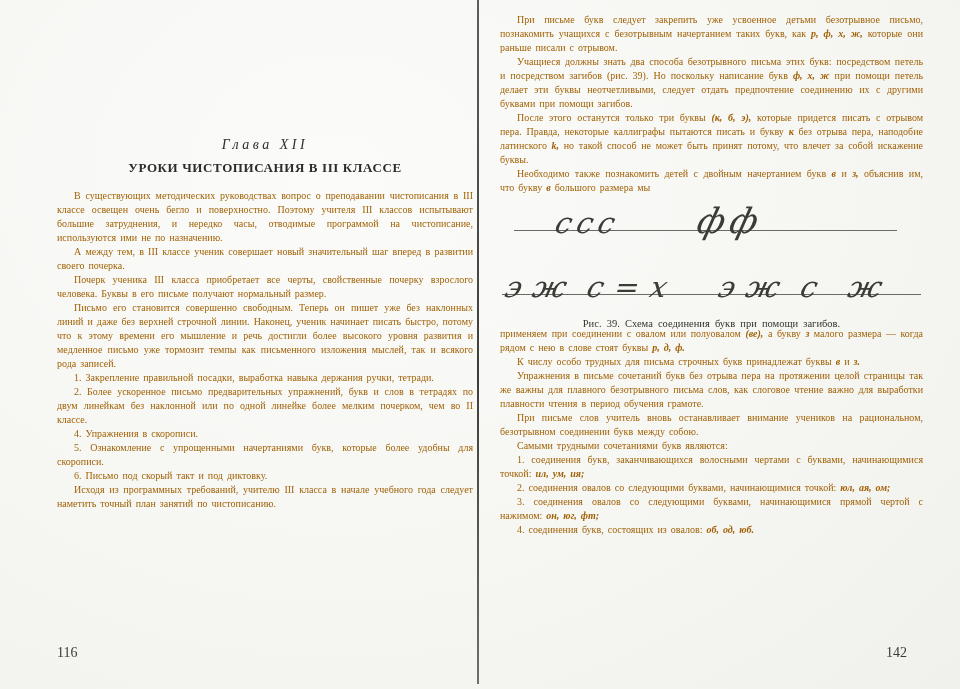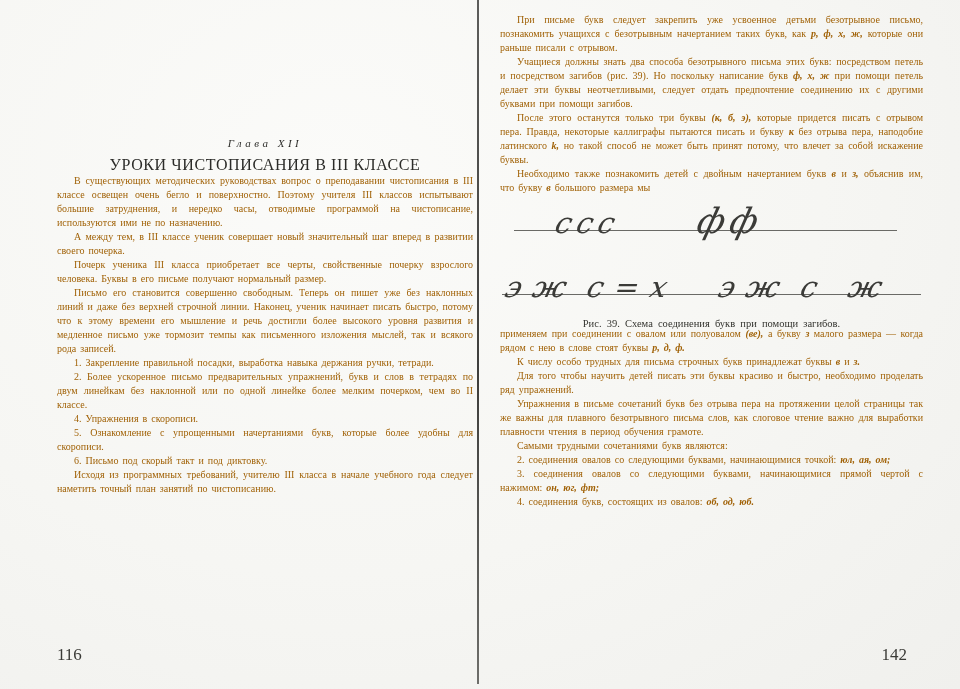--- a/index.html
+++ b/index.html
@@ -15,32 +15,32 @@
   .page--left  { left:57px;  width:416px; }
   .page--right { left:500px; width:423px; }
 
   .divider {
     position:absolute; left:477px; top:0; width:2px; height:684px;
     background:linear-gradient(180deg,#5d5d5b 0%, #3e3e3c 55%, #6e6e6a 100%);
   }
 
   .chapter {
     margin-top:137px; text-align:center; font-style:italic;
-    font-size:11px; letter-spacing:3.5px; color:#2f2f2c;
+    font-size:14px; letter-spacing:3.5px; color:#2f2f2c;
   }
   .title {
-    margin-top:7px; text-align:center; font-weight:400;
-    font-size:16px; letter-spacing:0.6px; color:#2c2c29;
+    margin-top:7px; text-align:center; font-weight:700;
+    font-size:13px; letter-spacing:0.6px; color:#2c2c29;
   }
 
   .textcol {
     font-size:10px; line-height:14px; text-align:justify;
     word-spacing:1.5px; color:#a16207;
   }
-  .textcol--left { }
+  .textcol--left { margin-top:13px; }
   .textcol--right-top { margin-top:13px; }
   p.para { text-indent:17px; margin:0; }
   p.para.noindent { text-indent:0;font-family:Liberation Serif, serif; }
   .em { font-weight:700; font-style:italic; }
 
   .figure { position:relative; height:124px; margin-top:8px; }
   .hw-row { position:relative; }
   .row1 { height:58px; }
   .row2 { height:48px; }
   .rule { position:absolute; height:1px; background:#6a6a66; }
@@ -52,21 +52,21 @@
     white-space:pre;
   }
   .hw1 { left:56px;  top:3px;  font-size:29px; letter-spacing:5px; }
   .hw2 { left:198px; top:-2px; font-size:35px; letter-spacing:5px; }
   .hw3 { left:6px;   top:9px;  font-size:29px; letter-spacing:1px; }
   .caption {
     text-align:center; font-size:10.5px; margin-top:9px;
     word-spacing:2.5px; color:#34342f;
   }
 
-  .pagenum { position:absolute; top:645px; font-size:17px; color:#3a3a36;text-align:center; }
+  .pagenum { position:absolute; top:645px; font-size:14px; color:#3a3a36;text-align:center; }
   .pagenum--left  { left:0; }
   .pagenum--right { right:16px; }
 </style>
 </head>
 <body>
 
 <div class="page page--left">
   <div class="chapter">Глава XII</div>
   <div class="title">УРОКИ ЧИСТОПИСАНИЯ В III КЛАССЕ</div>
   <div class="textcol textcol--left">
@@ -103,21 +103,22 @@
     <div class="hw-row row2">
       <span class="rule rule2"></span>
       <span class="hw hw3">э ж  с = х     э ж  с   ж</span>
     </div>
     <div class="caption">Рис. 39. Схема соединения букв при помощи загибов.</div>
   </div>
 
   <div class="textcol">
       <p class="para noindent"><span>применяем при соединении с овалом или полуовалом </span><span class="em">(ве),</span><span> а букву </span><span class="em">з</span><span> малого размера — когда рядом с нею в слове стоят буквы </span><span class="em">р, д, ф.</span></p>
       <p class="para"><span>К числу особо трудных для письма строчных букв принадлежат буквы </span><span class="em">в</span><span> и </span><span class="em">з.</span></p>
-      <p class="para"><span>Для того чтобы научить детей писать эти буквы красиво и быстро, необходимо проделать ряд упражнений.</span></p>
       <p class="para"><span>Упражнения в письме сочетаний букв без отрыва пера на протяжении целой страницы так же важны для плавного безотрывного письма слов, как слоговое чтение важно для выработки плавности чтения в период обучения грамоте.</span></p>
+      <p class="para"><span>При письме слов учитель вновь останавливает внимание учеников на рациональном, безотрывном соединении букв между собою.</span></p>
       <p class="para"><span>Самыми трудными сочетаниями букв являются:</span></p>
+      <p class="para"><span>1. соединения букв, заканчивающихся волосными чертами с буквами, начинающимися точкой: </span><span class="em">ил, ум, ия;</span></p>
       <p class="para"><span>2. соединения овалов со следующими буквами, начинающимися точкой: </span><span class="em">юл, ая, ом;</span></p>
       <p class="para"><span>3. соединения овалов со следующими буквами, начинающимися прямой чертой с нажимом: </span><span class="em">он, юг, фт;</span></p>
       <p class="para"><span>4. соединения букв, состоящих из овалов: </span><span class="em">об, од, юб.</span></p>
     </div>
   <div class="pagenum pagenum--right">142</div>
 </div>
 
 </body></html>

